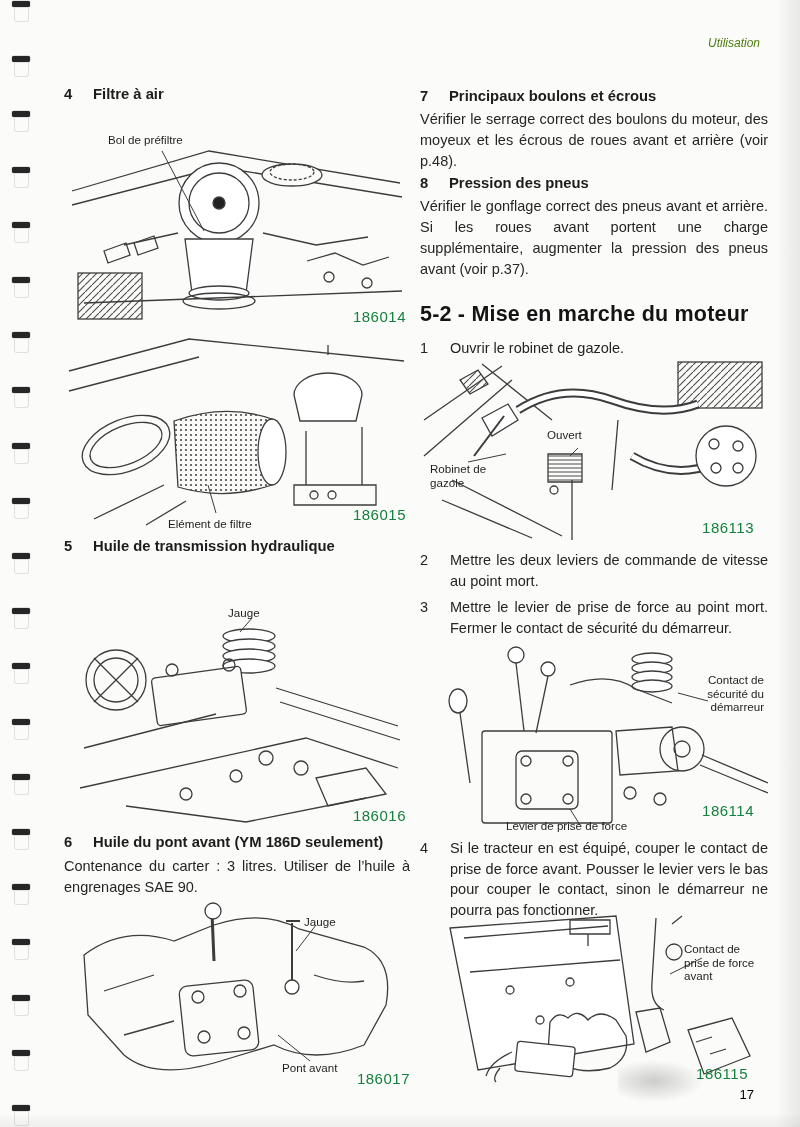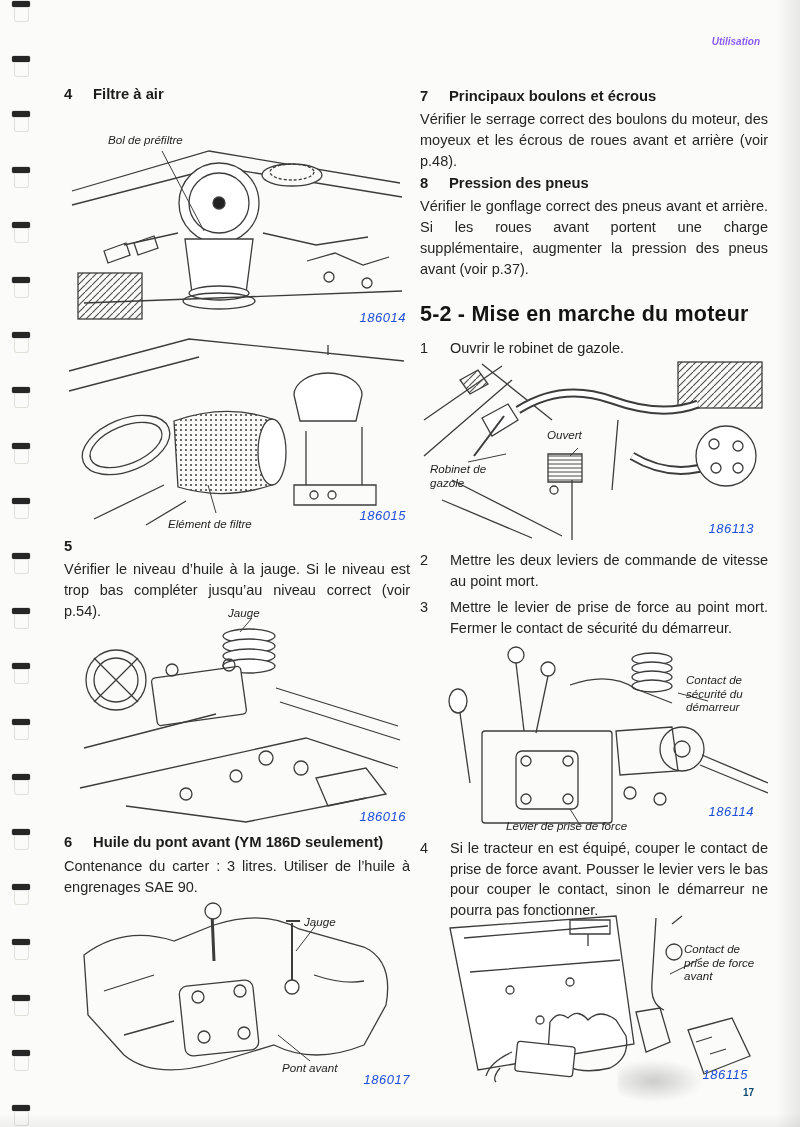--- a/index.html
+++ b/index.html
@@ -7,39 +7,39 @@
         font-family:"Liberation Sans",sans-serif;color:#242424;margin:0 auto;}
   .edge-right{position:absolute;top:0;right:0;width:24px;height:100%;
         background:linear-gradient(to right,rgba(0,0,0,0),rgba(0,0,0,0.08));}
   .edge-bottom{position:absolute;bottom:0;left:0;width:100%;height:14px;
         background:linear-gradient(to bottom,rgba(0,0,0,0),rgba(0,0,0,0.05));}
   .binding{position:absolute;left:0;top:0;width:44px;height:100%;}
   .hole{position:absolute;left:12px;}
   .hole-bar{width:18px;height:6px;background:#262626;border-radius:2px;box-shadow:0 0 1px #000;}
   .hole-ring{width:13px;height:13px;margin:1px 0 0 2px;border:1px solid #ddddd8;border-top:none;
         border-radius:0 0 3px 3px;opacity:.85;}
-  .doc-header{position:absolute;top:36px;right:40px;font-size:10px;font-weight:bold;
-        font-style:italic;color:#8b5cf6;}
+  .doc-header{position:absolute;top:36px;right:40px;font-size:12px;font-weight:normal;
+        font-style:italic;color:#4d7c0f;}
   .col{position:absolute;top:0;height:1127px;}
   .col-left{left:64px;width:346px;}
   .col-right{left:420px;width:348px;}
   .abs{position:absolute;left:0;width:100%;}
   .sec-head{display:flex;font-weight:bold;font-size:14.8px;color:#1c1c1c;}
   .sec-num{min-width:29px;}
   .body-text{font-size:14.5px;line-height:1.45;text-align:justify;color:#252525;hyphens:none;}
   .big-title{font-size:21.5px;font-weight:bold;color:#141414;letter-spacing:.2px;}
   .step{display:flex;font-size:14.5px;line-height:1.43;}
   .step-num{min-width:30px;}
   .step-text{flex:1;text-align:justify;}
-  .figure{position:absolute;font-style:italic;}
+  .figure{position:absolute;}
   .figure svg{position:absolute;left:0;top:0;width:100%;height:100%;}
   .fig-label{position:absolute;font-size:11.6px;line-height:1.18;color:#1e1e1e;white-space:nowrap;}
   .fig-label.wrap{white-space:normal;}
-  .fig-ref{position:absolute;font-size:13px;color:#1d4ed8;letter-spacing:.5px;}
-  .page-num{position:absolute;top:1087px;right:46px;font-size:10px;font-weight:bold;color:#0c4a6e;}
+  .fig-ref{position:absolute;font-size:15px;color:#15803d;letter-spacing:.5px;}
+  .page-num{position:absolute;top:1087px;right:46px;font-size:13px;font-weight:normal;color:#000000;}
   .watermark{position:absolute;top:1102px;left:299px;font-size:16.5px;color:#c7c7c3;letter-spacing:.5px;}
   .smudge{position:absolute;left:618px;top:1058px;width:90px;height:46px;
         background:radial-gradient(ellipse at 40% 50%,rgba(40,40,40,.22),rgba(0,0,0,0) 65%);
         filter:blur(1px);}
   svg .ln{fill:none;stroke:#3c3c3c;stroke-width:1.3;}
   svg .thin{stroke-width:1;}
 </style>
 </head>
 <body>
 
@@ -199,22 +199,22 @@
             <circle cx="268" cy="162" r="4"></circle>
           <path class="thin" d="M152 180 L144 152"></path>
         </g>
       </svg>
       <div class="fig-label" style="left:104px;bottom:0px;text-align:right;">Elément de filtre</div>
       <div class="fig-ref" style="right:4px;bottom:8px;">186015</div>
     </div>
 
     <div class="abs sec-head" style="top:538px;">
       <span class="sec-num">5</span>
-    </div>
-    <div class="abs body-text" style="top:559px;">Vérifier le niveau d’huile à la jauge. Si le niveau est trop bas compléter jusqu’au niveau correct (voir p.54).</div>
+      <span>Huile de transmission hydraulique</span>
+    </div>
 
     <div class="figure" style="left:0;top:610px;width:346px;height:218px;">
       <svg viewBox="0 0 346 218">
         <g class="ln">
           <ellipse cx="185" cy="26" rx="26" ry="7" fill="#fff"></ellipse>
           <ellipse cx="185" cy="36" rx="26" ry="7" fill="#fff"></ellipse>
           <ellipse cx="185" cy="46" rx="26" ry="7" fill="#fff"></ellipse>
           <ellipse cx="185" cy="56" rx="26" ry="7" fill="#fff"></ellipse>
           <path class="thin" d="M188 8 L176 22"></path>
           <circle cx="52" cy="70" r="30"></circle>
@@ -329,21 +329,21 @@
     <div class="abs step" style="top:550px;">
       <span class="step-num">2</span>
       <span class="step-text">Mettre les deux leviers de commande de vitesse au point mort.</span>
     </div>
 
     <div class="abs step" style="top:597px;">
       <span class="step-num">3</span>
       <span class="step-text">Mettre le levier de prise de force au point mort. Fermer le contact de sécurité du démarreur.</span>
     </div>
 
-    <div class="figure" style="left:0;top:643px;width:348px;height:190px;">
+    <div class="figure" style="left:0;top:643px;width:348px;height:190px;text-align:right;">
       <svg viewBox="0 0 348 190">
         <g class="ln">
           <circle cx="96" cy="12" r="8" fill="#fff"></circle>
             <path d="M96 20 L104 88"></path>
           <circle cx="128" cy="26" r="7" fill="#fff"></circle>
             <path d="M128 33 L116 90"></path>
           <ellipse cx="38" cy="58" rx="9" ry="12" fill="#fff"></ellipse>
             <path d="M40 70 L50 140"></path>
           <ellipse cx="232" cy="16" rx="20" ry="6" fill="#fff"></ellipse>
           <ellipse cx="232" cy="25" rx="20" ry="6" fill="#fff"></ellipse>

